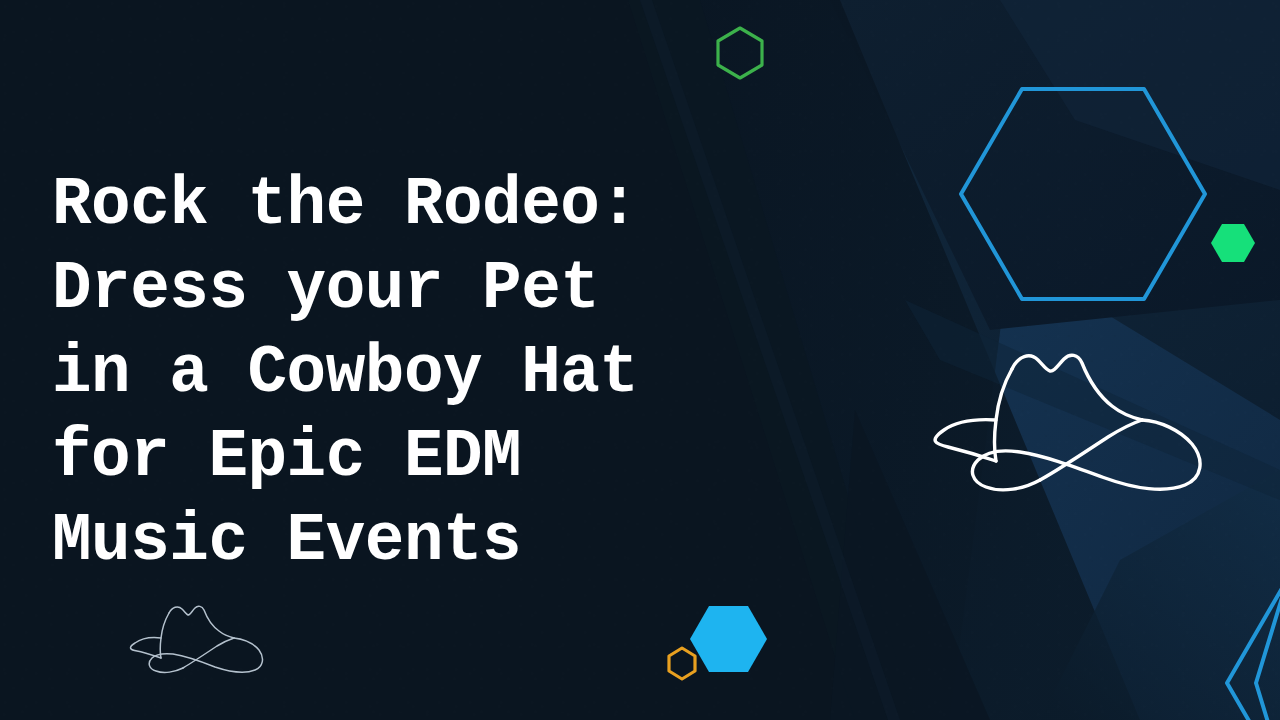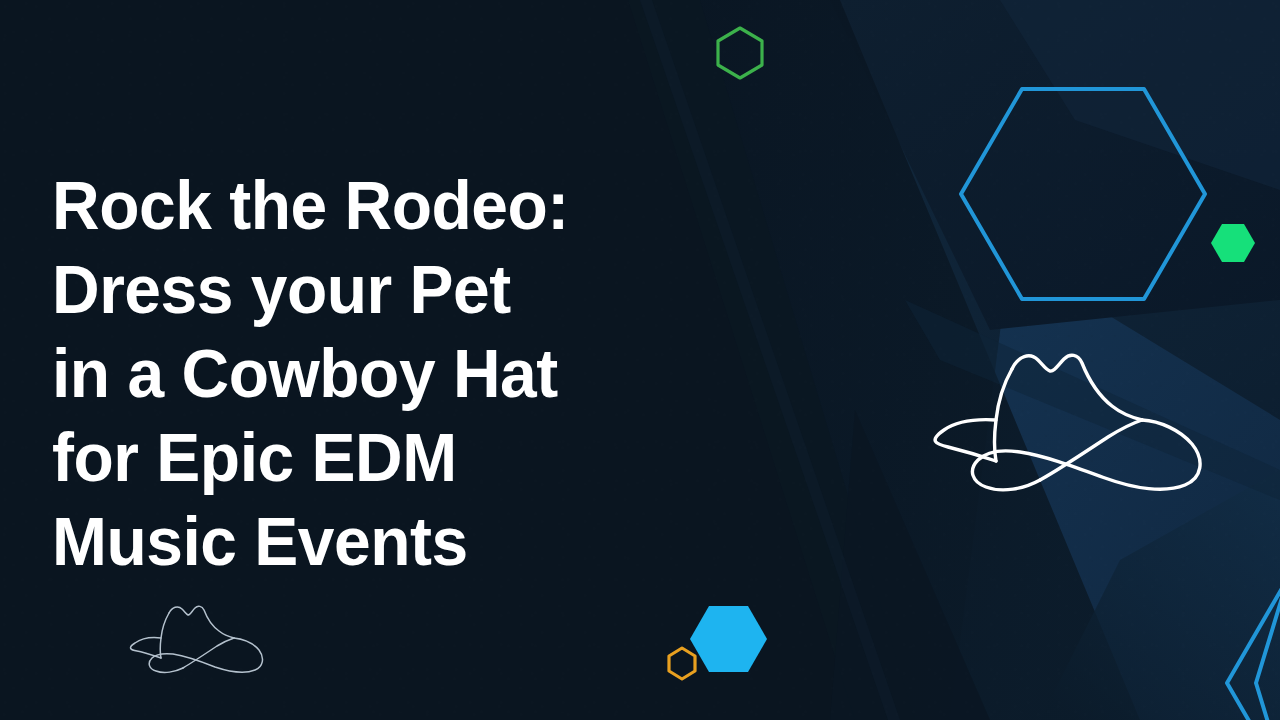--- a/index.html
+++ b/index.html
@@ -6,21 +6,21 @@
     margin: 0;
     padding: 0;
     background: #000;
   }
   #stage {
     position: relative;
     width: 1280px;
     height: 720px;
     overflow: hidden;
     background: #0a1520;
-    font-family: Liberation Sans, sans-serif;
+    font-family: Liberation Mono, monospace;
   }
 
   
   .bg-layer {
     position: absolute;
     inset: 0;
     width: 1280px;
     height: 720px;
   }
 

